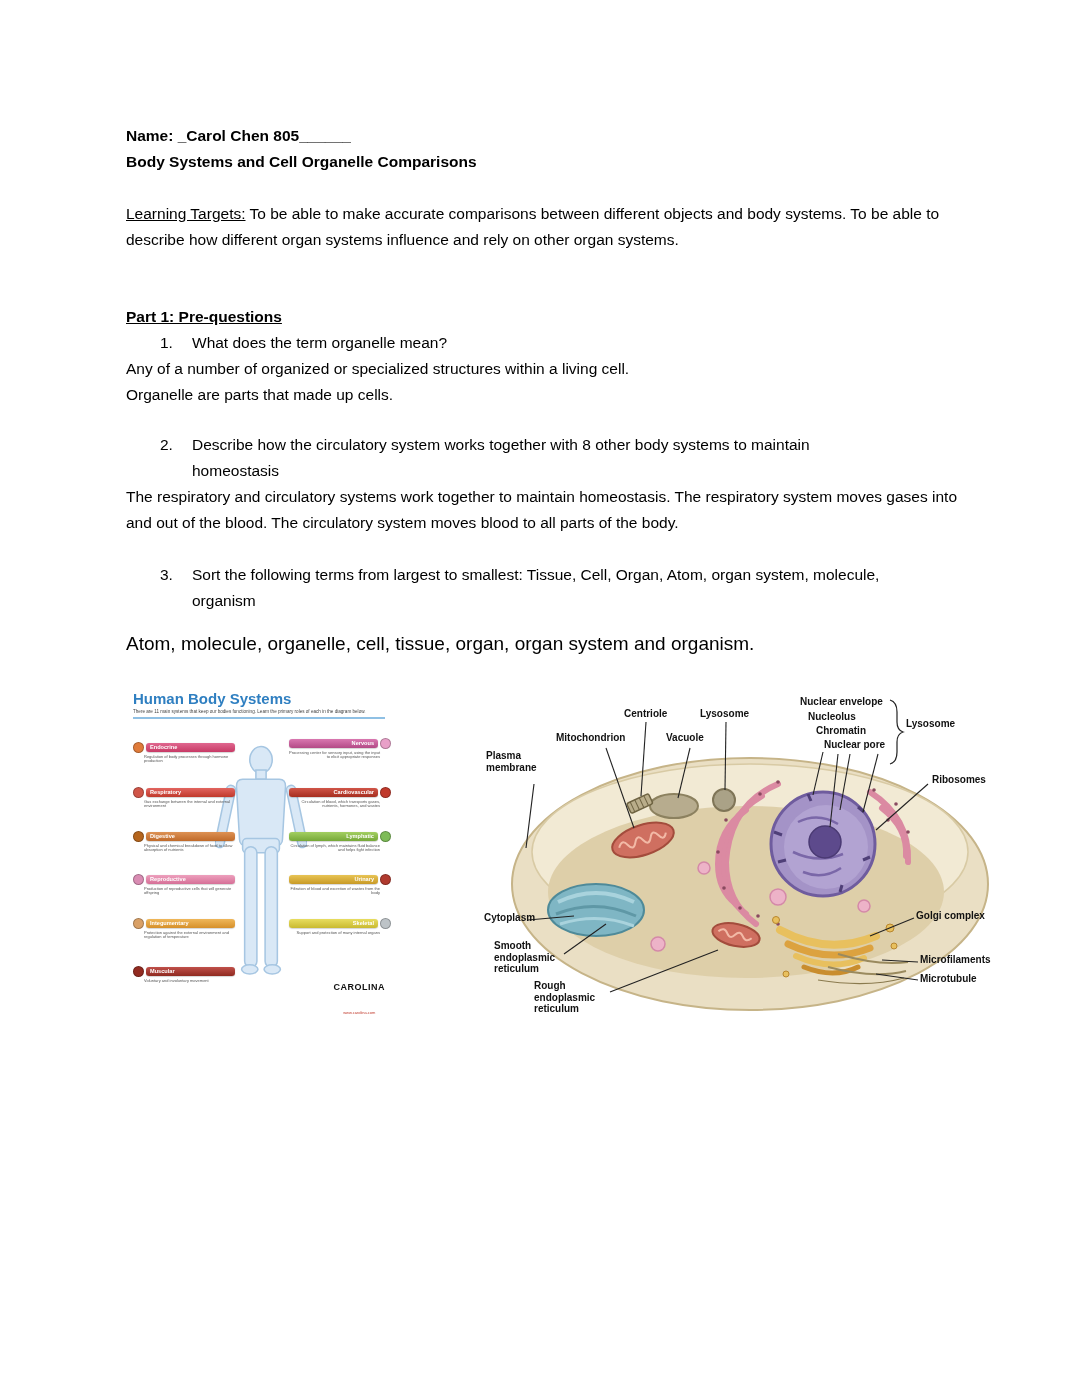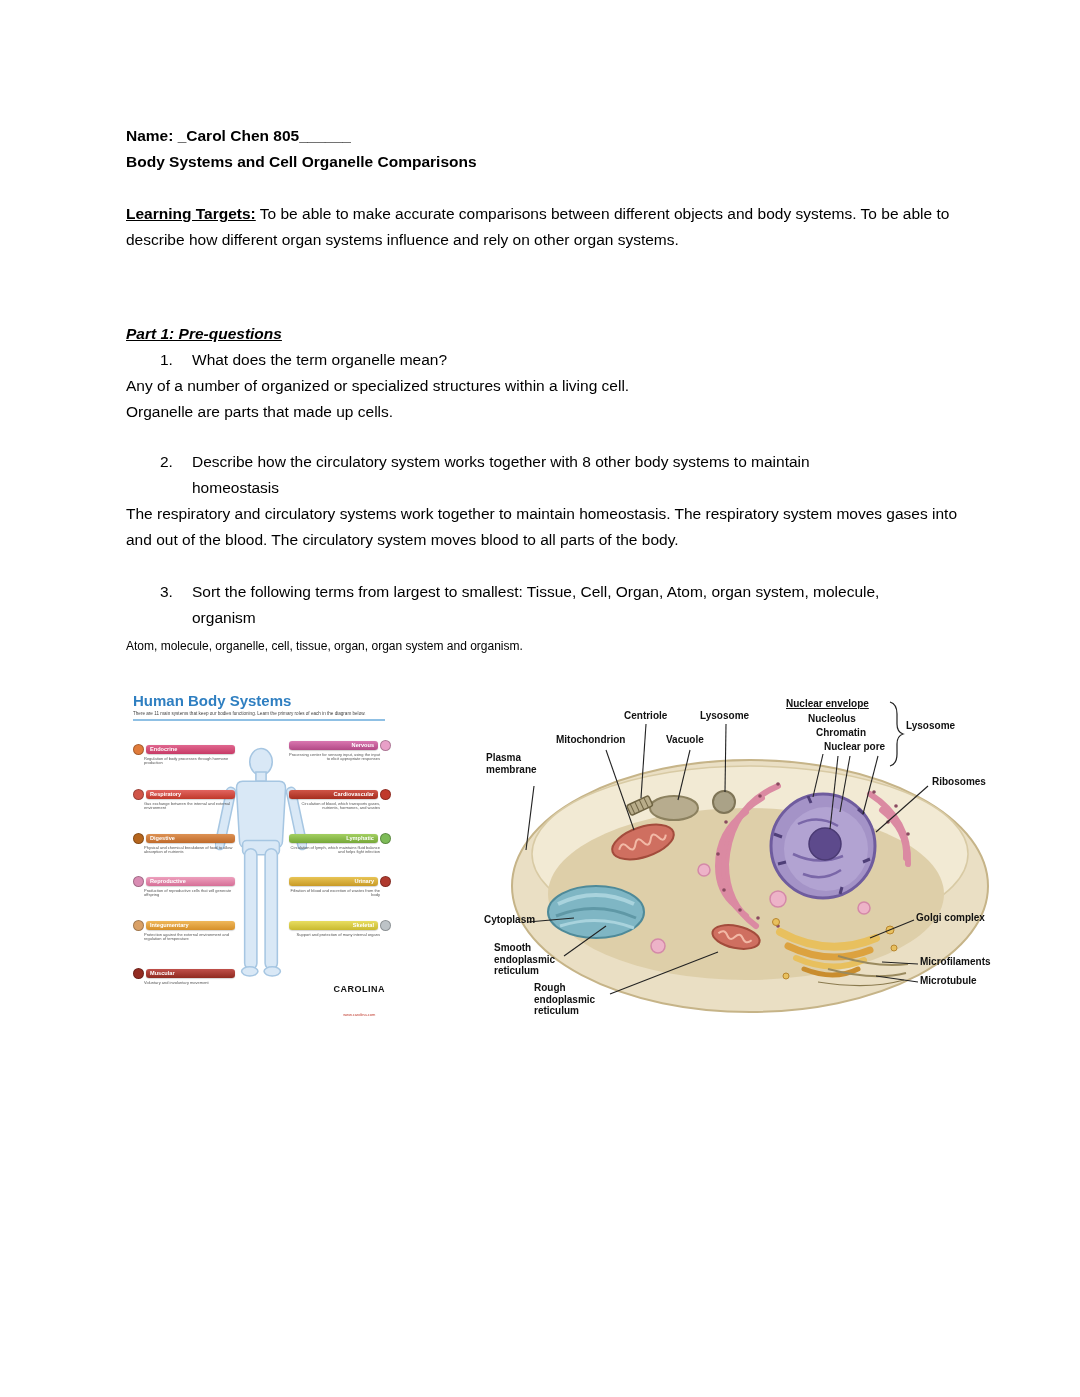--- a/index.html
+++ b/index.html
@@ -6,28 +6,28 @@
   body {
     width:1080px; height:1397px; position:relative; overflow:hidden;
     font-family:"Liberation Sans", sans-serif; color:#000;
   }
   .content {
     position:absolute; left:126px; top:123px; width:835px;
     font-size:15.5px; line-height:26px;
   }
   .name-line, .doc-title { font-weight:bold; }
   .lt-para { margin-top:26px; }
-  .lt-label { font-weight:bold; text-decoration:underline; }
-  .part1-heading { margin-top:68px; font-weight:bold; text-decoration:underline;font-style:italic; }
+  .lt-label { font-weight:normal; text-decoration:underline; }
+  .part1-heading { margin-top:51px; font-weight:bold; text-decoration:underline; }
   .q { display:flex; }
   .q .num { flex:none; margin-left:34px; width:32px; }
   .q .qtext { width:705px; }
   .q2 { margin-top:24px; }
   .q3 { margin-top:26px; }
-  .a3 { font-size:12px; line-height:28px; margin-top:1px; }
+  .a3 { font-size:19px; line-height:28px; margin-top:16px; }
 
   
   .images-row { display:flex; align-items:flex-start; margin-top:32px; }
   .blank-line { width:45px; border-bottom:2px solid #000; margin-left:54px; margin-top:120px; }
 
   
   .poster { position:relative; width:258px; height:338px; margin-left:7px; flex:none; }
   .poster-title { color:#2f7fc1; font-weight:bold; font-size:15px; line-height:17px; }
   .poster-sub { font-size:4.6px; line-height:5.2px; color:#444; width:238px; margin-top:2px; }
   .poster-rule { height:2px; background:#8fc0e4; margin-top:3px; width:252px; }
@@ -322,21 +322,21 @@
         </g>
 
         <path d="M412,8 q7,2 7,12 l0,10 q0,8 6,10 q-6,2 -6,10 l0,10 q0,10 -7,12" stroke="#222" fill="none" stroke-width="1.2"></path>
       </svg>
 
       <div class="cell-label" style="left:8px;   top:58px;  width:72px;">Plasma membrane</div>
       <div class="cell-label" style="left:78px;  top:40px;  width:95px;">Mitochondrion</div>
       <div class="cell-label" style="left:146px; top:16px;  width:70px;">Centriole</div>
       <div class="cell-label" style="left:222px; top:16px;  width:70px;">Lysosome</div>
       <div class="cell-label" style="left:188px; top:40px;  width:60px;">Vacuole</div>
-      <div class="cell-label" style="left:308px; top:4px;   width:100px;text-decoration:underline;">Nuclear envelope</div>
+      <div class="cell-label" style="left:322px; top:4px;   width:100px;">Nuclear envelope</div>
       <div class="cell-label" style="left:330px; top:19px;  width:70px;">Nucleolus</div>
       <div class="cell-label" style="left:338px; top:33px;  width:70px;">Chromatin</div>
       <div class="cell-label" style="left:346px; top:47px;  width:80px;">Nuclear pore</div>
       <div class="cell-label" style="left:428px; top:26px;  width:60px;">Lysosome</div>
       <div class="cell-label" style="left:454px; top:82px;  width:75px;">Ribosomes</div>
       <div class="cell-label" style="left:6px;   top:220px; width:70px;">Cytoplasm</div>
       <div class="cell-label" style="left:16px;  top:248px; width:88px;">Smooth endoplasmic reticulum</div>
       <div class="cell-label" style="left:56px;  top:288px; width:88px;">Rough endoplasmic reticulum</div>
       <div class="cell-label" style="left:438px; top:218px; width:92px;">Golgi complex</div>
       <div class="cell-label" style="left:442px; top:262px; width:90px;">Microfilaments</div>

